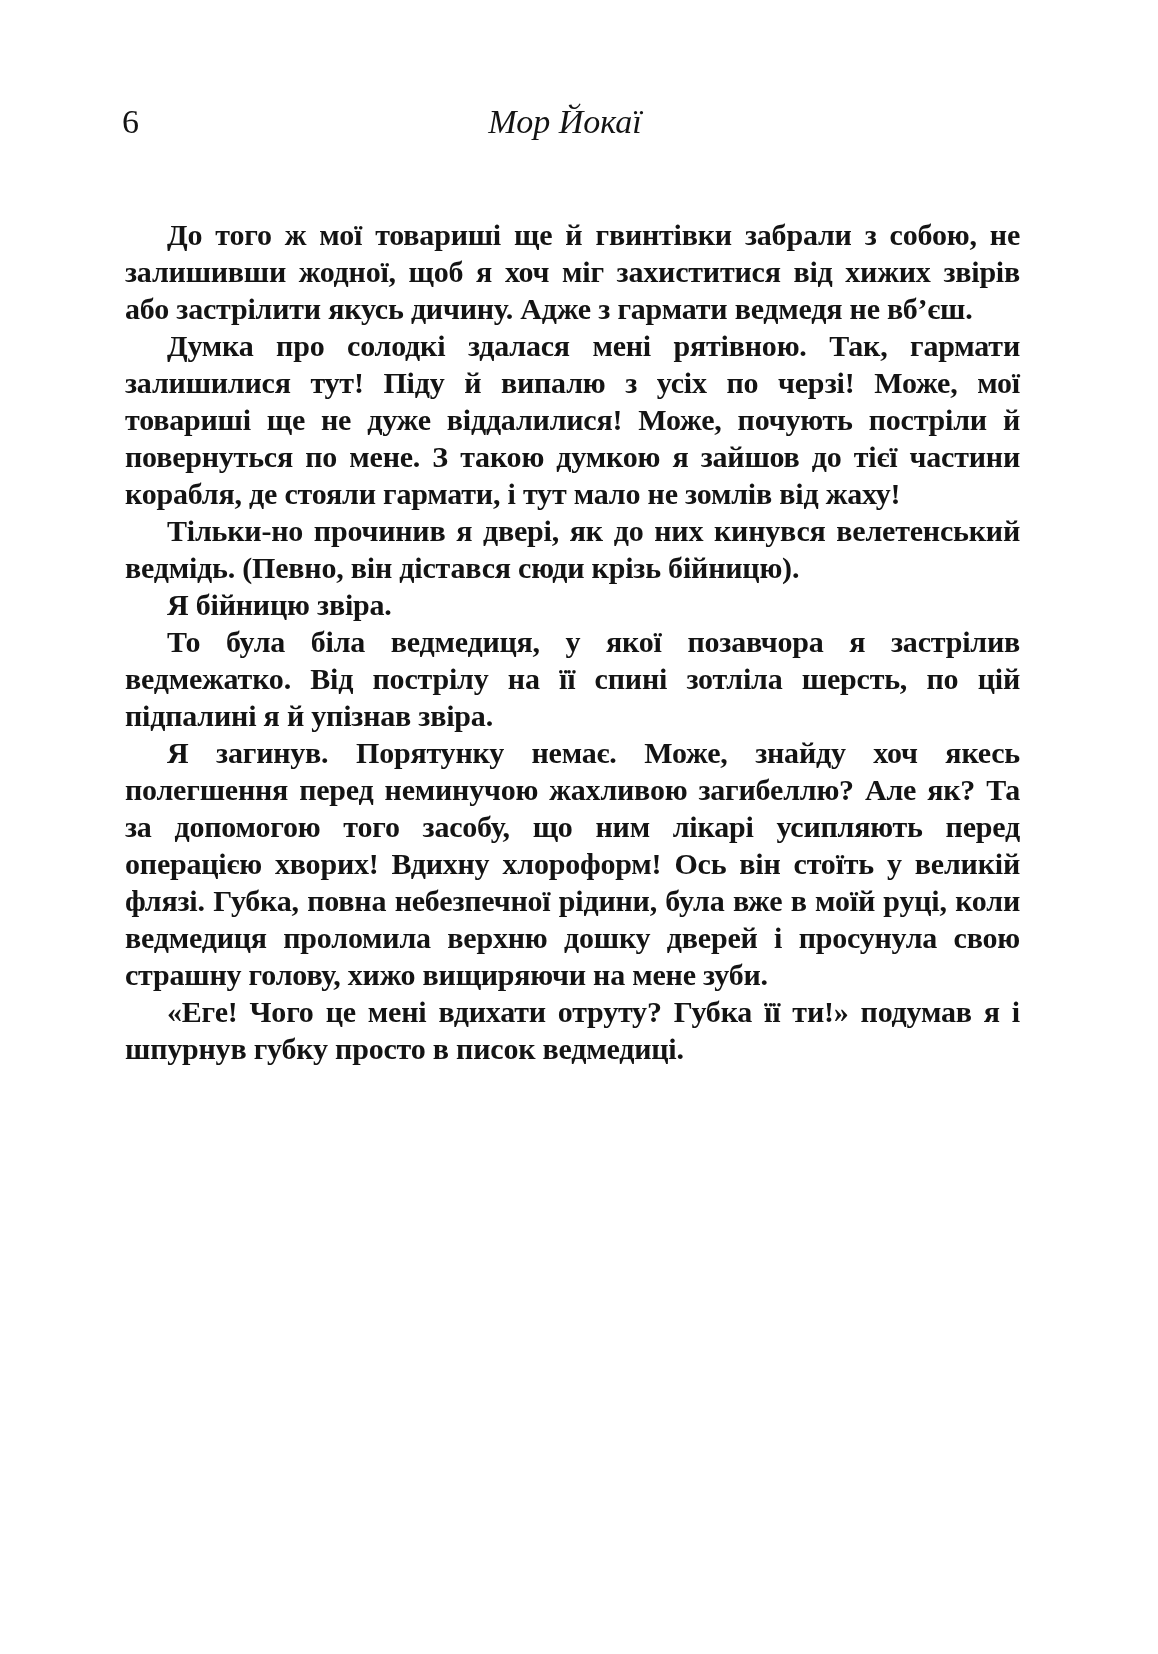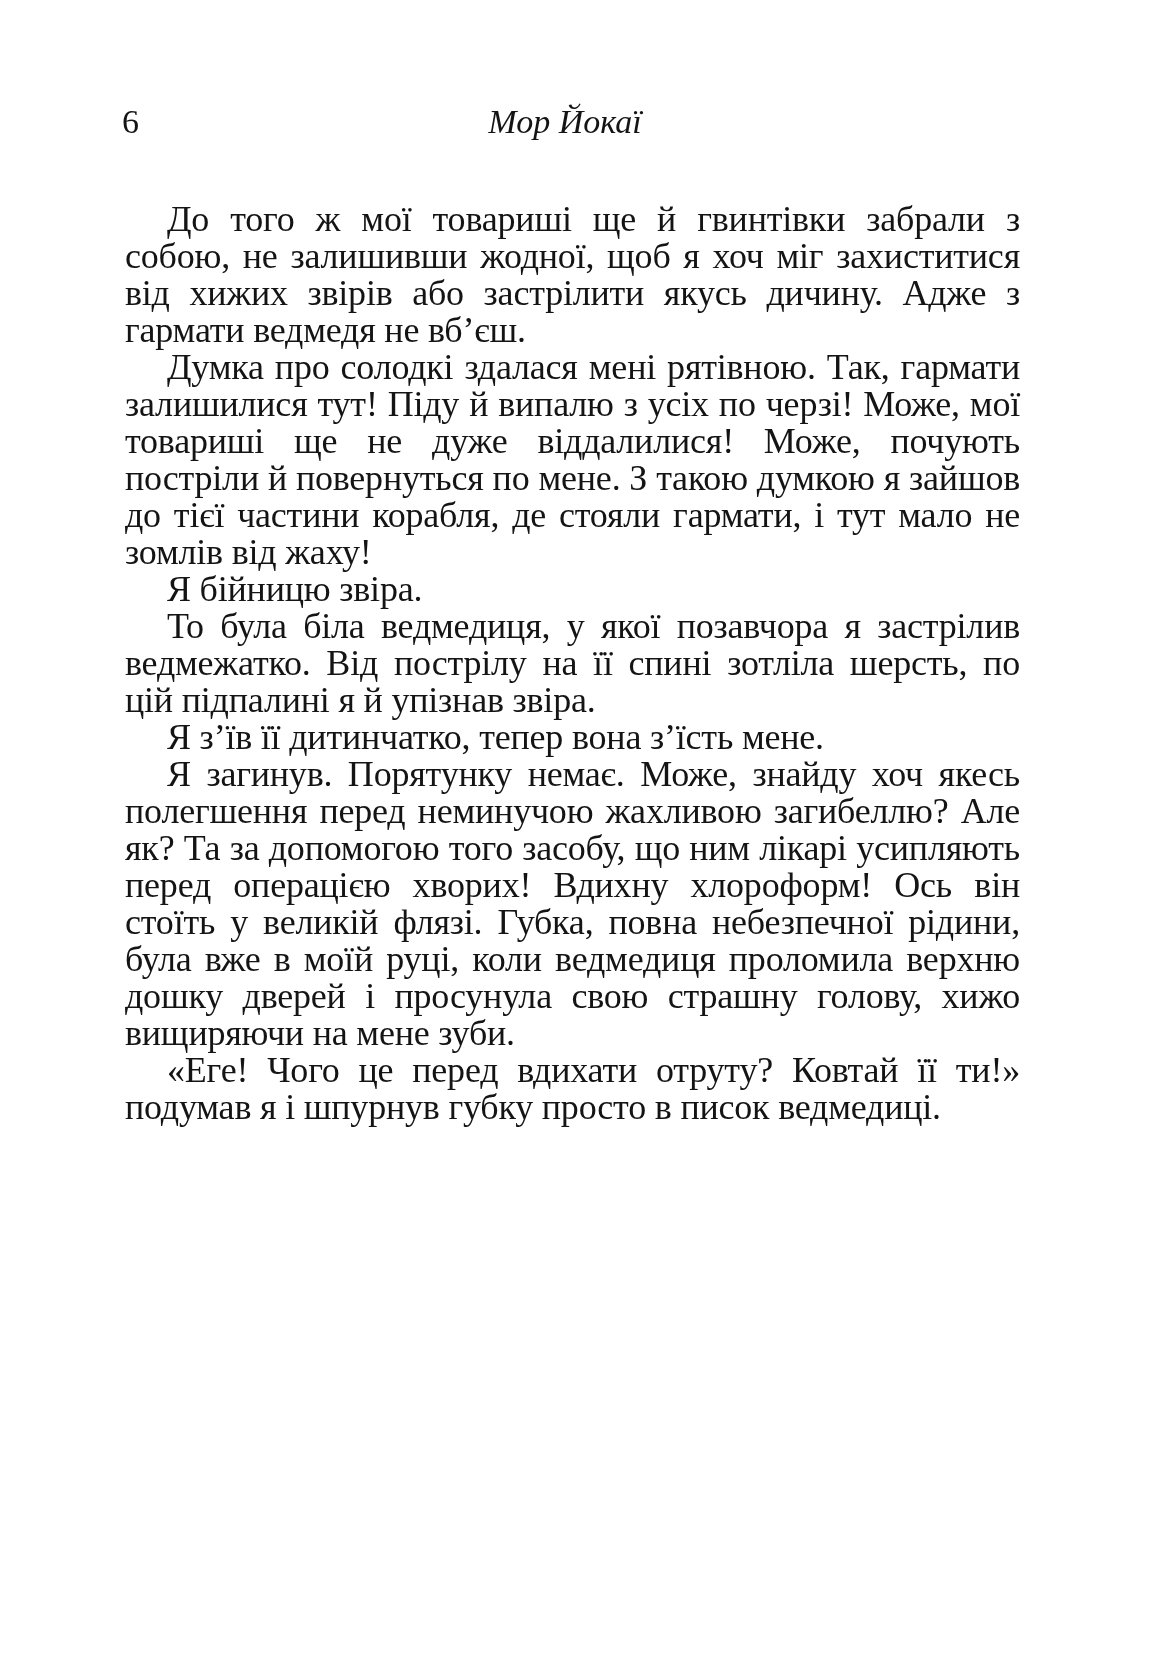--- a/index.html
+++ b/index.html
@@ -36,46 +36,47 @@
   .running-head {
     position: absolute;
     left: 0;
     right: 12px;
     text-align: center;
     font-style: italic;
   }
   .text-block {
     position: absolute;
     left: 125px;
-    top: 201px;
+    top: 216px;
     width: 895px;
-    font-size: 36px;
+    font-size: 30px;
     line-height: 37px;
     text-align: justify;
     letter-spacing: -0.2px;
+    font-weight: bold;
   }
   .text-block p {
     margin: 0;
     padding: 0;
     text-indent: 42px;
   }
 </style>
 </head>
 <body>
 
 <div class="page">
 
   <header class="running-header">
     <span class="page-number">6</span>
     <span class="running-head">Мор Йокаї</span>
   </header>
 
   <main class="text-block">
     <p>До того ж мої товариші ще й гвинтівки забрали з собою, не залишивши жодної, щоб я хоч міг захиститися від хижих звірів або застрілити якусь дичину. Адже з гармати ведмедя не вб’єш.</p>
     <p>Думка про солодкі здалася мені рятівною. Так, гармати залишилися тут! Піду й випалю з усіх по черзі! Може, мої товариші ще не дуже віддалилися! Може, почують постріли й повернуться по мене. З такою думкою я зайшов до тієї частини корабля, де стояли гармати, і тут мало не зомлів від жаху!</p>
+    <p>Тільки-но прочинив я двері, як до них кинувся велетенський ведмідь. (Певно, він дістався сюди крізь бійницю).</p>
     <p>Я бійницю звіра.</p>
     <p>То була біла ведмедиця, у якої позавчора я застрілив ведмежатко. Від пострілу на її спині зотліла шерсть, по цій підпалині я й упізнав звіра.</p>
-    <p>Я з’їв її дитинчатко, тепер вона з’їсть мене.</p>
     <p>Я загинув. Порятунку немає. Може, знайду хоч якесь полегшення перед неминучою жахливою загибеллю? Але як? Та за допомогою того засобу, що ним лікарі усипляють перед операцією хворих! Вдихну хлороформ! Ось він стоїть у великій флязі. Губка, повна небезпечної рідини, була вже в моїй руці, коли ведмедиця проломила верхню дошку дверей і просунула свою страшну голову, хижо вищиряючи на мене зуби.</p>
-    <p>«Еге! Чого це перед вдихати отруту? Ковтай її ти!» подумав я і шпурнув губку просто в писок ведмедиці.</p>
+    <p>«Еге! Чого це мені вдихати отруту? Губка її ти!» подумав я і шпурнув губку просто в писок ведмедиці.</p>
   </main>
 
 </div>
 
 </body></html>

